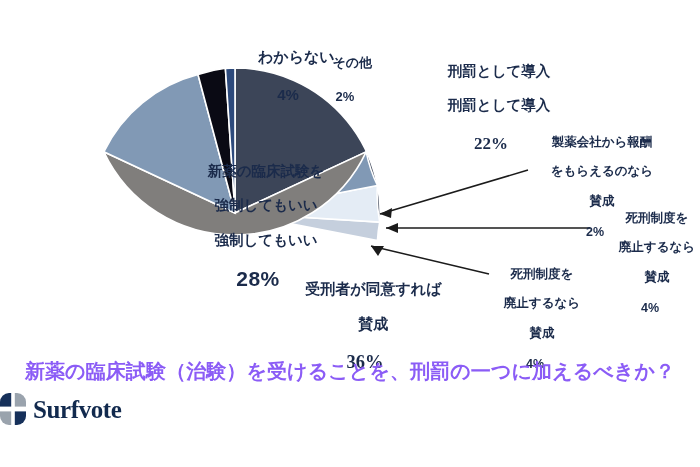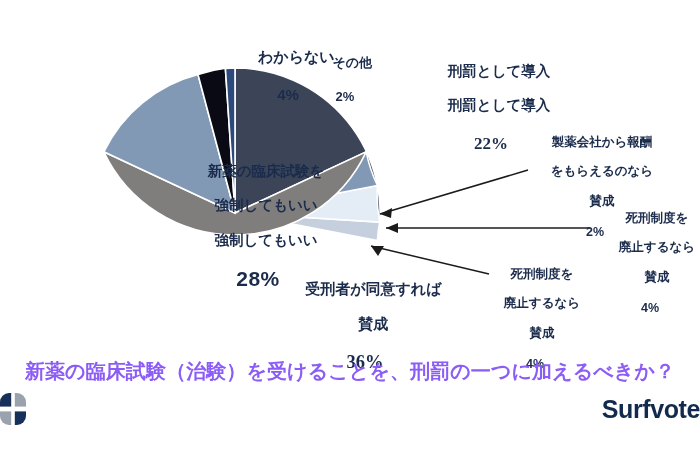--- a/index.html
+++ b/index.html
@@ -56,21 +56,21 @@
   #caption {
     position: absolute; left: 0; top: 358px; width: 700px;
     text-align: center;
     font-size: 20px; font-weight: bold; color: #8b5cf6;
     letter-spacing: .1px;
   }
 
   
   #logo-row {
     position: absolute; left: 0; top: 393px; width: 700px;
-    display: flex; align-items: center; justify-content: space-between; gap: 23px;
+    display: flex; align-items: center; justify-content: flex-start; gap: 7px; font-family: Liberation Serif, serif;
   }
   #logo-mark { width: 26px; height: 32px; display: block; }
   #logo-text {
     font-size: 25px; font-weight: bold; color: #122a4e;
     letter-spacing: -0.4px; line-height: 1;
   }
 </style>
 </head>
 <body>
 

